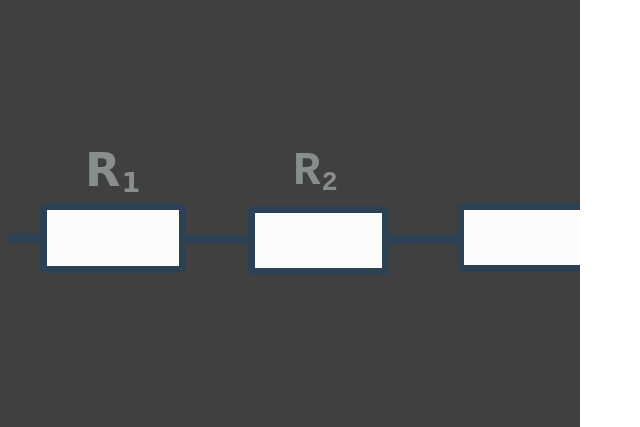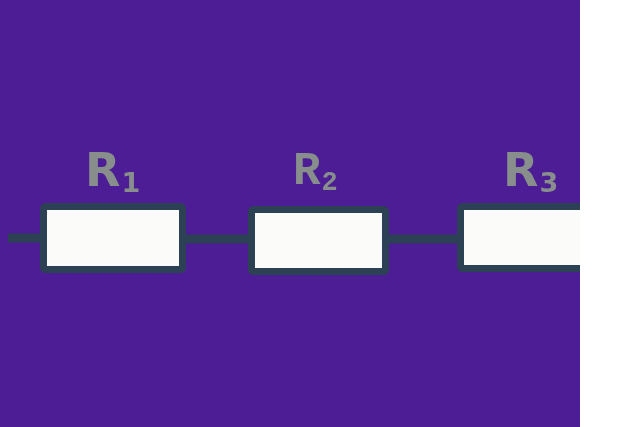--- a/index.html
+++ b/index.html
@@ -8,21 +8,21 @@
     padding: 0;
     background: #ffffff;
   }
   body {
     font-family: "DejaVu Sans", "Liberation Sans", sans-serif;
   }
   #canvas {
     position: relative;
     width: 580px;
     height: 427px;
-    background: #4c1d95;
+    background: #404040;
     overflow: hidden;
   }
   #circuit-svg {
     position: absolute;
     left: 0;
     top: 0;
     width: 640px;
     height: 427px;
     display: block;
   }
@@ -69,17 +69,14 @@
   </svg>
 
   <div class="resistor-label" style="left:85px; top:147px;">
     <span>R</span><span class="sub">1</span>
   </div>
 
   <div class="resistor-label" style="left:293px; top:149px;font-family:Liberation Mono, monospace;">
     <span>R</span><span class="sub">2</span>
   </div>
 
-  <div class="resistor-label" style="left:503px; top:147px;">
-    <span>R</span><span class="sub">3</span>
-  </div>
 
 </div>
 
 </body></html>

